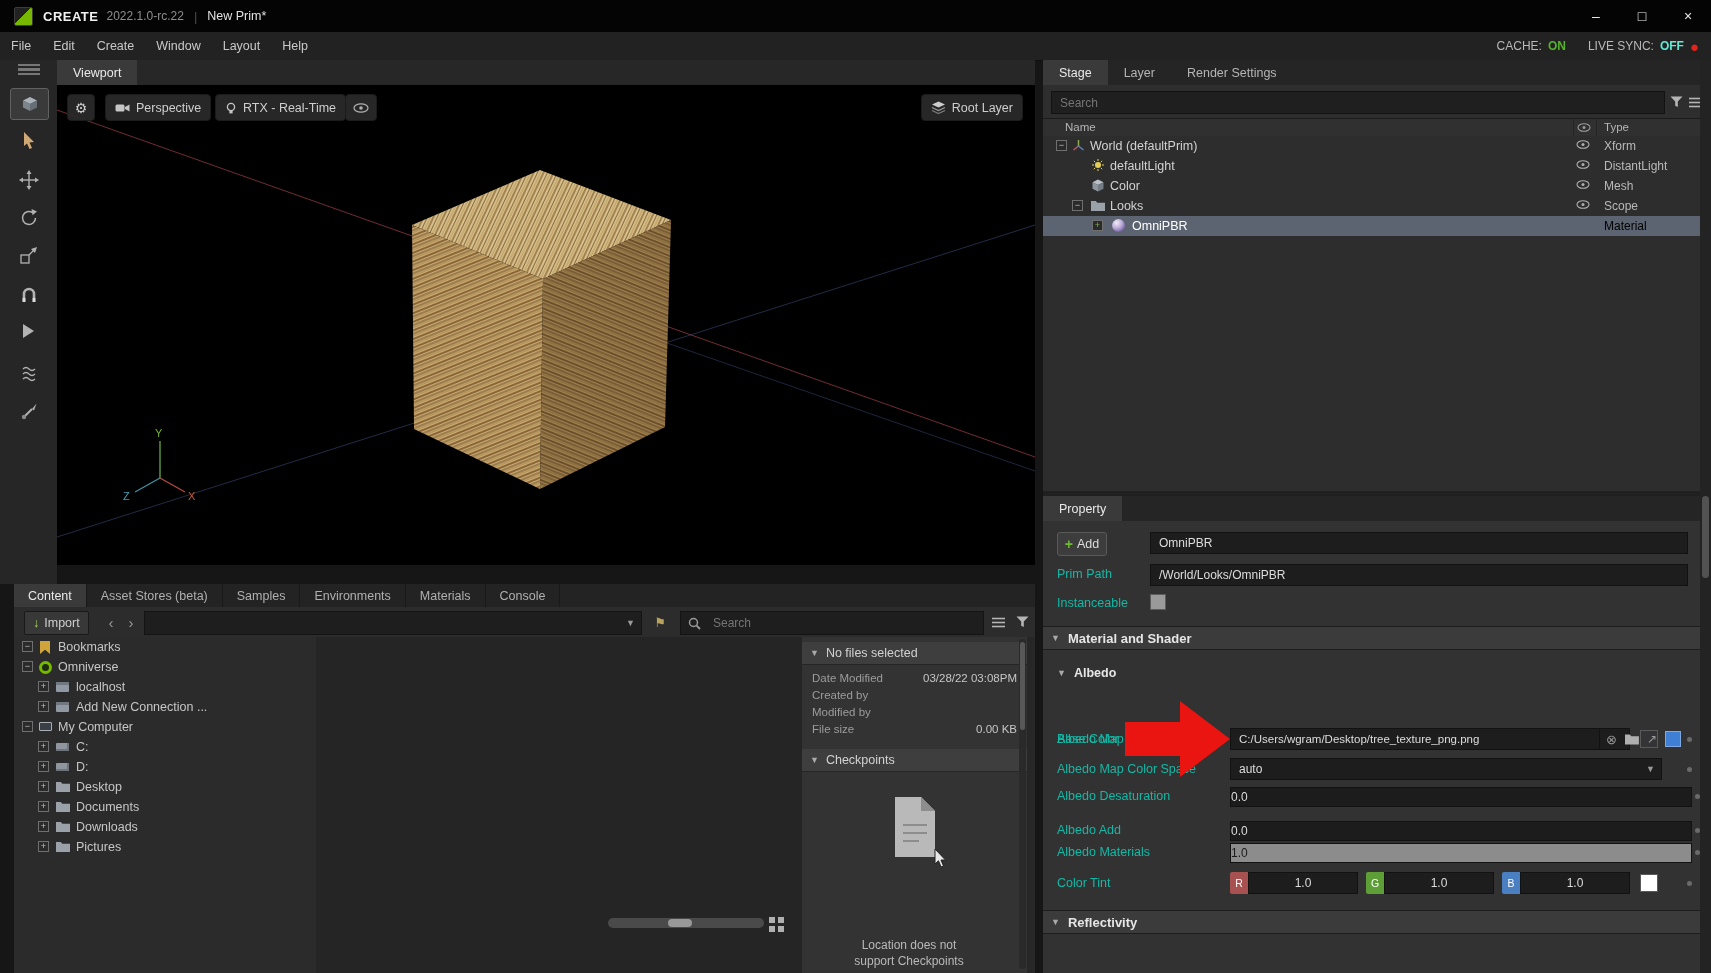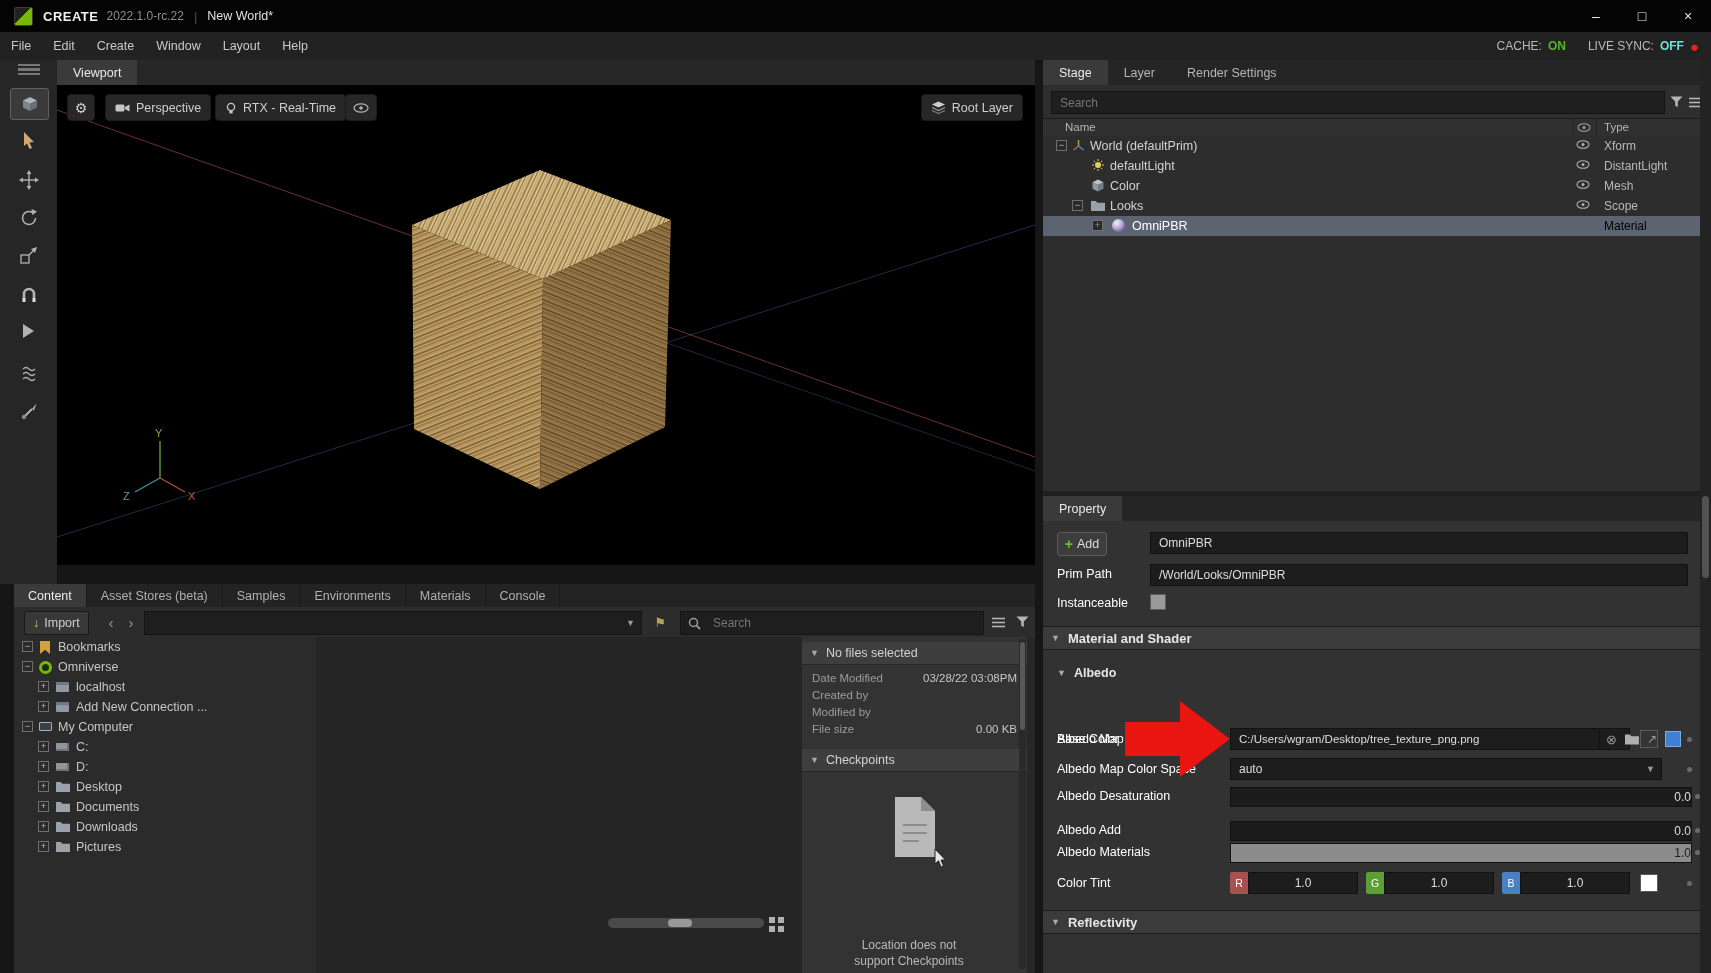--- a/index.html
+++ b/index.html
@@ -78,36 +78,36 @@
   .slabel{position:absolute;top:3px;white-space:nowrap}
   .stype{position:absolute;left:561px;top:3px;font-size:12px;color:#b9b9b9}
   .srow.selected .stype{color:#000000}
   .si{position:absolute;top:3px}
   .eyewrap{position:absolute;left:528px;top:4px;width:24px;display:flex;justify-content:center}
   .splitgap{position:absolute;left:0;top:431px;width:657px;height:5px;background:#202020}
   .prop-tabstrip{position:absolute;left:0;top:436px;width:657px;height:25px;background:#252525;display:flex}
   .prop-body{position:absolute;left:0;top:461px;width:657px;height:452px;background:#323232}
   .pfield{position:absolute;height:22px;background:#1d1d1d;border:1px solid #121212;box-sizing:border-box}
   .pfield input{width:100%;height:100%;background:transparent;border:none;outline:none;color:#ddd;font-size:12px;font-family:inherit;padding:0 8px;box-sizing:border-box}
-  .plabel{position:absolute;left:14px;font-size:12.5px;color:#ffffff;white-space:nowrap}
+  .plabel{position:absolute;left:14px;font-size:12.5px;color:#14b8a6;white-space:nowrap}
   .btn-add{position:absolute;left:14px;width:48px;height:22px;background:#3d3d3d;border:1px solid #5a5a5a;border-radius:3px;display:flex;align-items:center;justify-content:center;gap:4px;font-size:12.5px;color:#ddd}
   .plus-green{color:#6dbb2f;font-weight:bold;font-size:14px}
   .checkbox{position:absolute;width:14px;height:14px;background:#9a9a9a;border:1px solid #5c5c5c}
   .sec-header{position:absolute;left:0;width:657px;height:24px;background:#3b3b3b;border-top:1px solid #1d1d1d;border-bottom:1px solid #1d1d1d;display:flex;align-items:center;gap:8px;padding-left:8px;box-sizing:border-box}
   .sec-title{font-weight:bold;font-size:13px;color:#e6e6e6}
   .sub-header{position:absolute;left:0;width:657px;height:22px;display:flex;align-items:center;gap:8px;padding-left:14px;box-sizing:border-box}
   .chip{position:absolute;top:0;width:18px;height:22px;display:flex;align-items:center;justify-content:center;font-size:10.5px;color:#fff;border-radius:2px 0 0 2px}
   .chip-r{background:#a85151}.chip-g{background:#5d9e37}.chip-b{background:#4a7fc1}
   .numfield{position:absolute;top:0;height:22px;background:#1d1d1d;border:1px solid #121212;color:#ddd;font-size:12px;font-family:inherit;text-align:center;box-sizing:border-box;outline:none}
   .swatch{position:absolute;top:2px;width:18px;height:18px;border:1px solid #5a5a5a;box-sizing:border-box}
   .reset-dot{position:absolute;width:5px;height:5px;border-radius:50%;background:#6a6a6a}
   .prow{position:absolute;left:0;width:657px;height:22px}
   .slider{position:absolute;top:1px;height:20px;background:#1c1c1c;border:1px solid #121212;box-sizing:border-box;overflow:hidden}
   .slider-fill{position:absolute;left:0;top:0;height:100%;background:#8c8c8c}
-  .slider-val{position:absolute;left:0;top:2px;width:100%;text-align:right;font-size:12px;color:#ddd}
+  .slider-val{position:absolute;left:0;top:2px;width:100%;text-align:left;font-size:12px;color:#ddd}
   .slider.filled .slider-val{color:#1b1b1b}
   .dd{position:absolute;top:0;height:22px;background:#1d1d1d;border:1px solid #121212;display:flex;align-items:center;box-sizing:border-box}
   .dd-text{flex:1;padding-left:8px;font-size:12px;color:#ddd}
   .map-icons{position:absolute;top:3px;display:flex;align-items:center;gap:8px}
   .blue-toggle{width:14px;height:14px;background:#3f7fd4;border:1px solid #7fa8e0}
   .right-scroll{position:absolute;left:1700px;top:60px;width:11px;height:913px;background:#232323}
   .right-thumb{position:absolute;left:2px;top:436px;width:7px;height:82px;background:#525252;border-radius:4px}
   .clear-ico{color:#9a9a9a;font-size:13px}
   .ext-ico{color:#9a9a9a;font-size:12px}
   .fold-ico{width:14px;height:11px;background:#b0b0b0;clip-path:polygon(0 8%,34% 8%,46% 26%,100% 26%,100% 100%,0 100%)}
@@ -115,21 +115,21 @@
   .dp-caption{position:absolute;left:0;bottom:4px;width:214px;text-align:center;font-size:12px;color:#b9b9b9;line-height:16px}
 </style>
 </head>
 <body>
 
 <div class="titlebar">
   <div class="logo"></div>
   <span class="app-name">CREATE</span>
   <span class="app-version">2022.1.0-rc.22</span>
   <span class="tsep">|</span>
-  <span class="stage-name">New World*</span>
+  <span class="stage-name">New Prim*</span>
   <div class="win-controls">
     <div class="win-btn">–</div>
     <div class="win-btn">□</div>
     <div class="win-btn">×</div>
   </div>
 </div>
 
 <div class="menubar">
   <span class="menu-item">File</span>
   <span class="menu-item">Edit</span>

